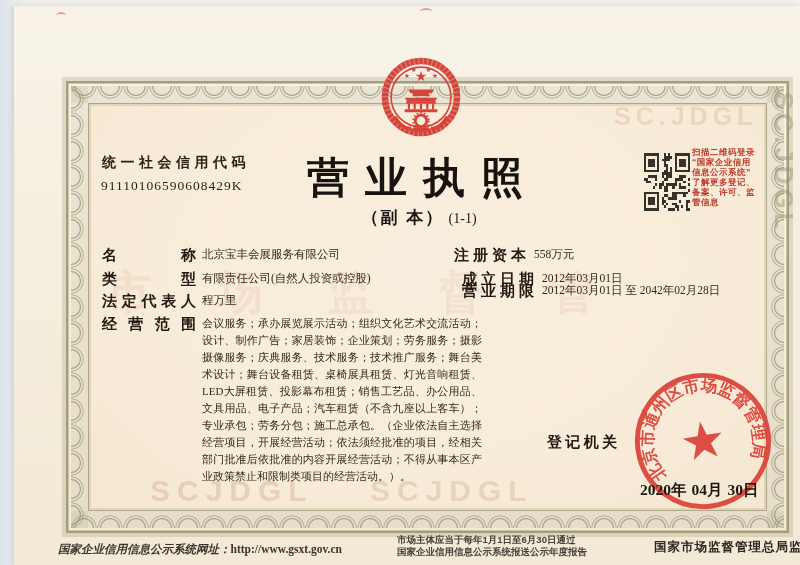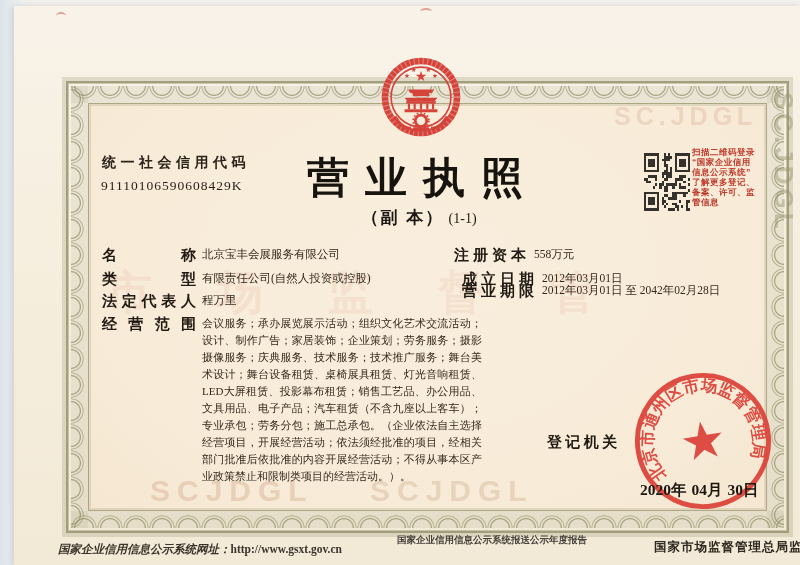--- a/index.html
+++ b/index.html
@@ -326,18 +326,19 @@
     <div class="abs date-line">
       <span><span>2020</span><span>年</span></span>
       <span><span>04</span><span>月</span></span>
       <span><span>30</span><span>日</span></span>
     </div>
 
     <div class="abs f-left">
       <span class="f-lbl">国家企业信用信息公示系统网址：</span><span class="f-url">http://www.gsxt.gov.cn</span>
     </div>
     <div class="abs f-mid">
+      <div>市场主体应当于每年1月1日至6月30日通过</div>
       <div>国家企业信用信息公示系统报送公示年度报告</div>
     </div>
     <div class="abs f-right">国家市场监督管理总局监制</div>
 
   </div>
 </div>
 
 </body></html>

